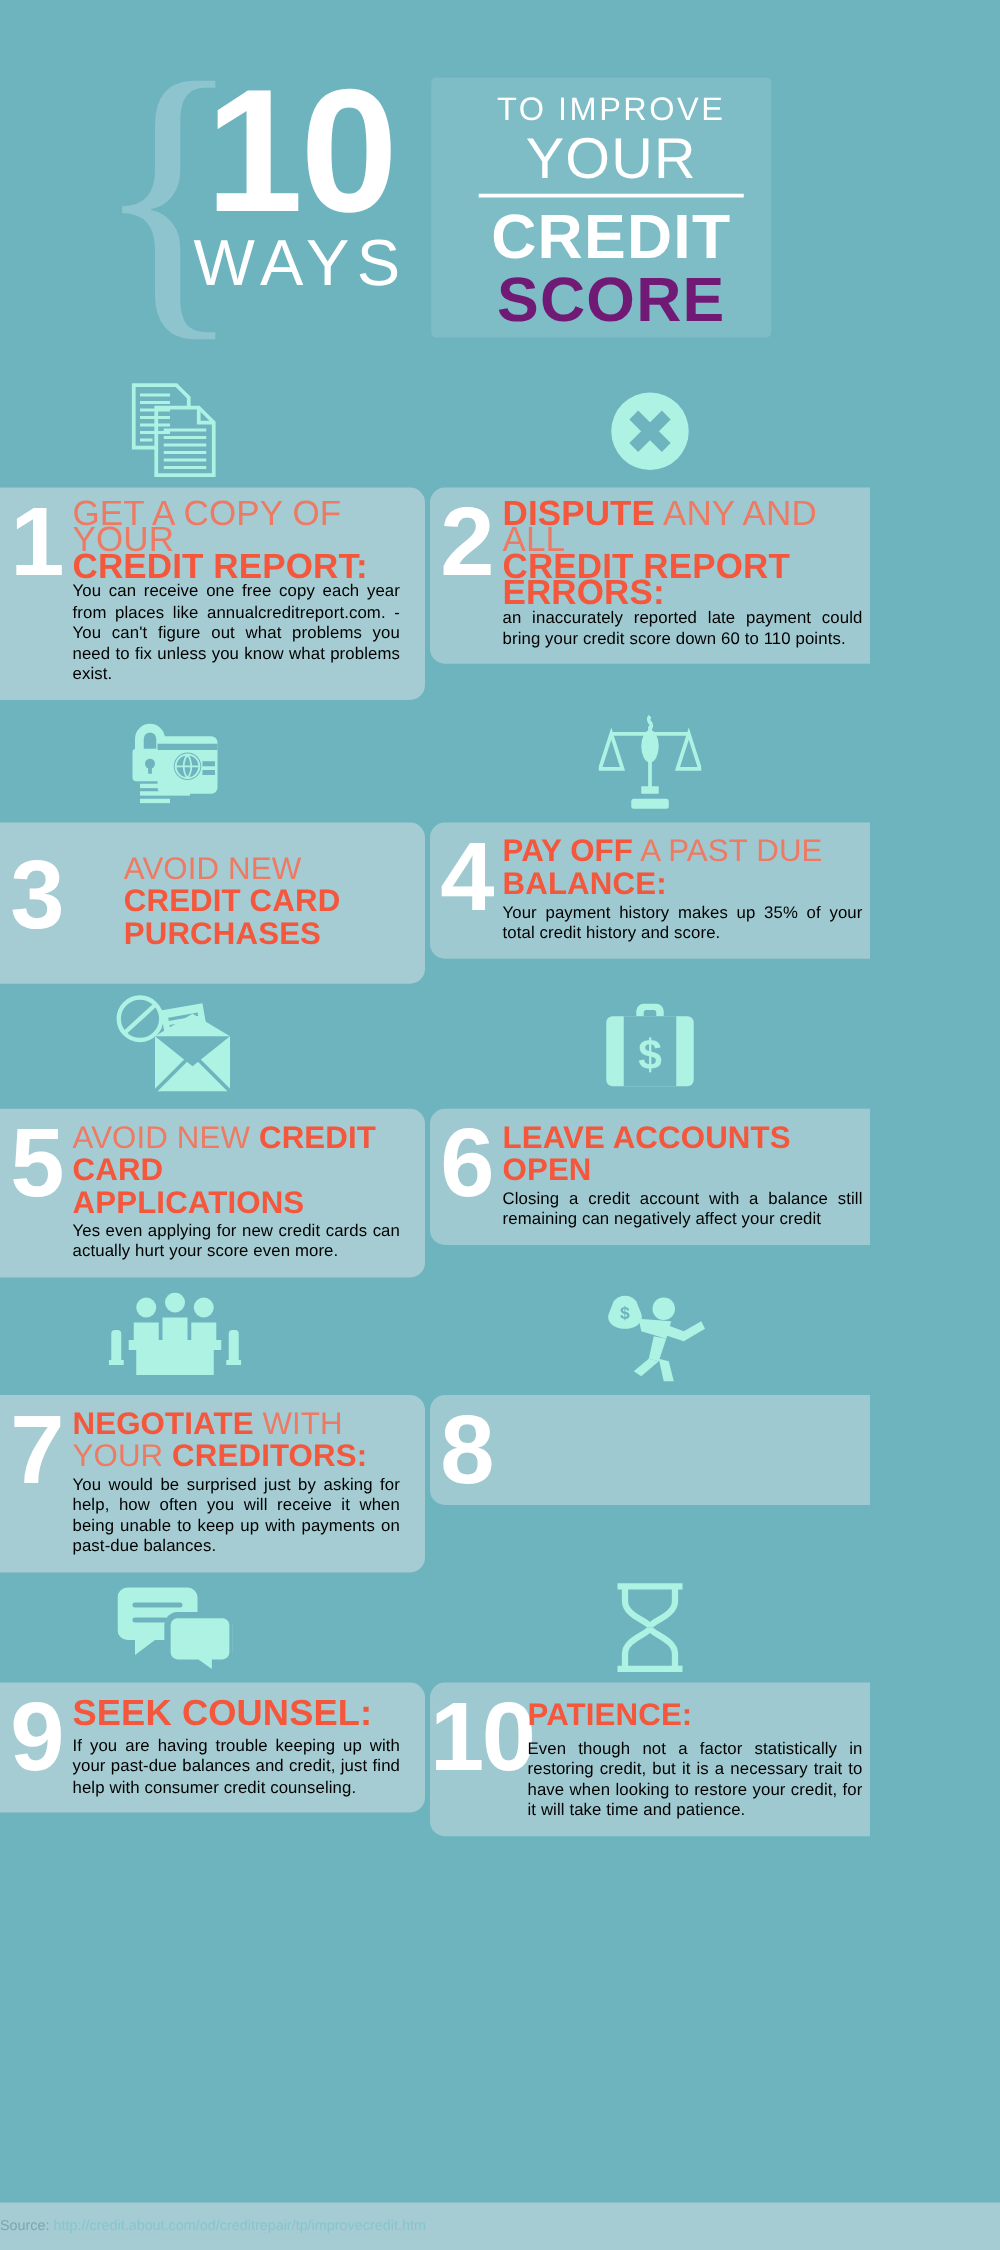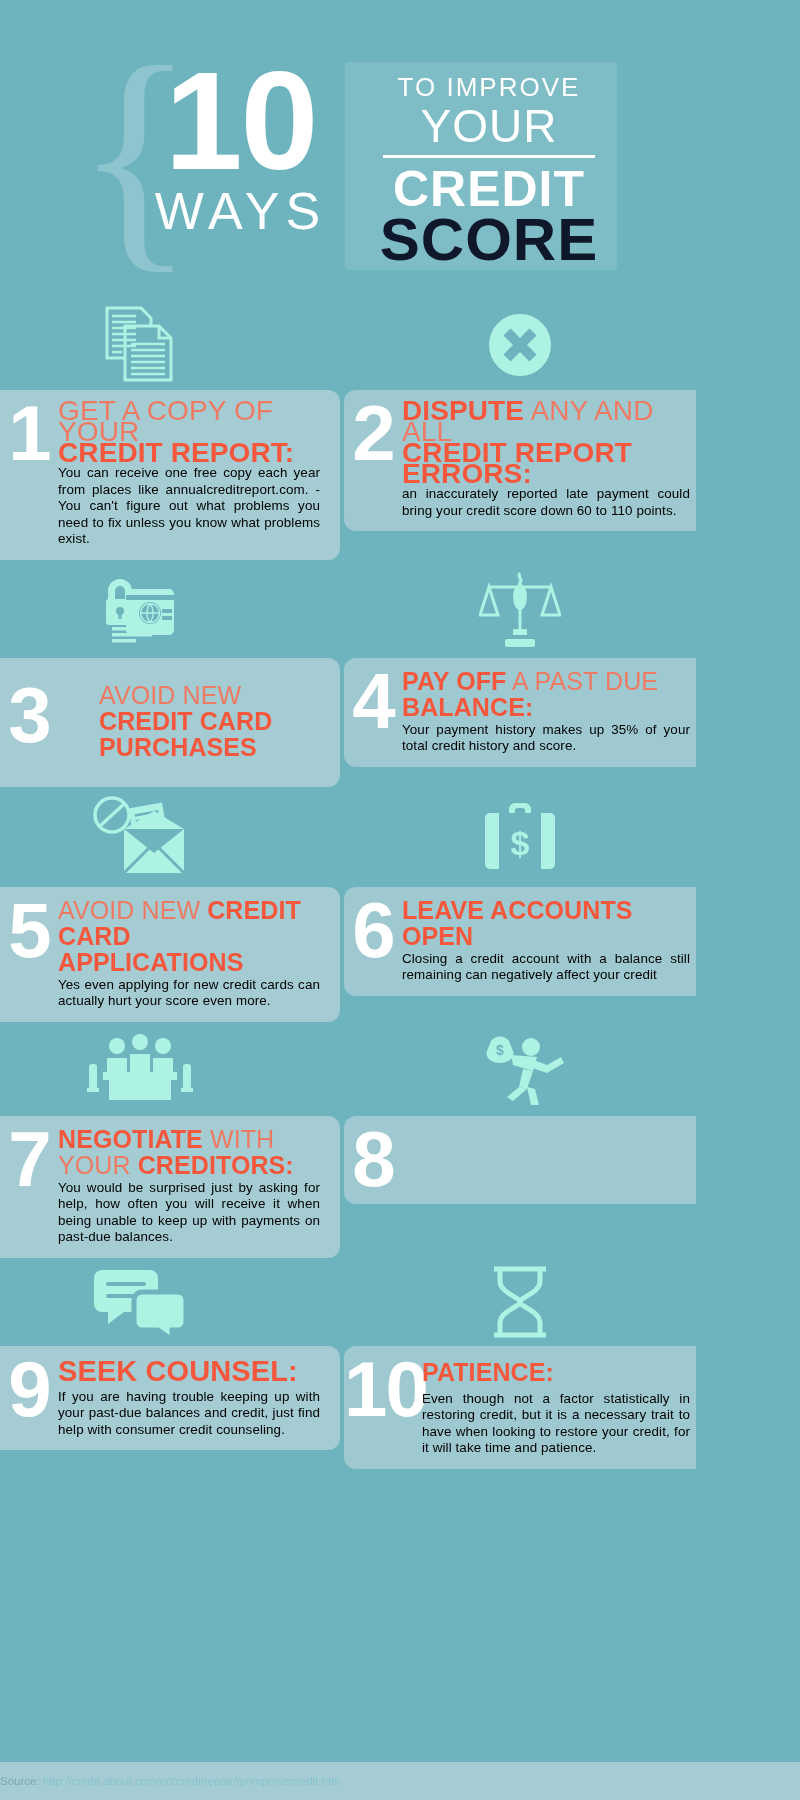--- a/index.html
+++ b/index.html
@@ -47,21 +47,21 @@
     font-weight:300;margin-top:4px;
   }
   .h-your{
     font-size:46px;line-height:48px;color:#fff;letter-spacing:1px;font-weight:300;
   }
   .h-rule{height:3px;background:#fff;margin:5px 22px 6px 22px;}
   .h-credit{
     font-size:50px;line-height:50px;color:#fff;font-weight:bold;letter-spacing:1px;
   }
   .h-score{
-    font-size:60px;line-height:52px;color:#0f172a;font-weight:bold;letter-spacing:1px;
+    font-size:50px;line-height:52px;color:#701a75;font-weight:bold;letter-spacing:1px;
   }
 
   
   .row{position:relative;width:800px;}
   .icons{position:relative;height:90px;}
   .icon-slot{position:absolute;top:0;width:160px;height:90px;display:flex;align-items:center;justify-content:center;}
   .icon-left{left:60px;}
   .icon-right{left:440px;}
   .icon-slot svg{display:block;}
 

